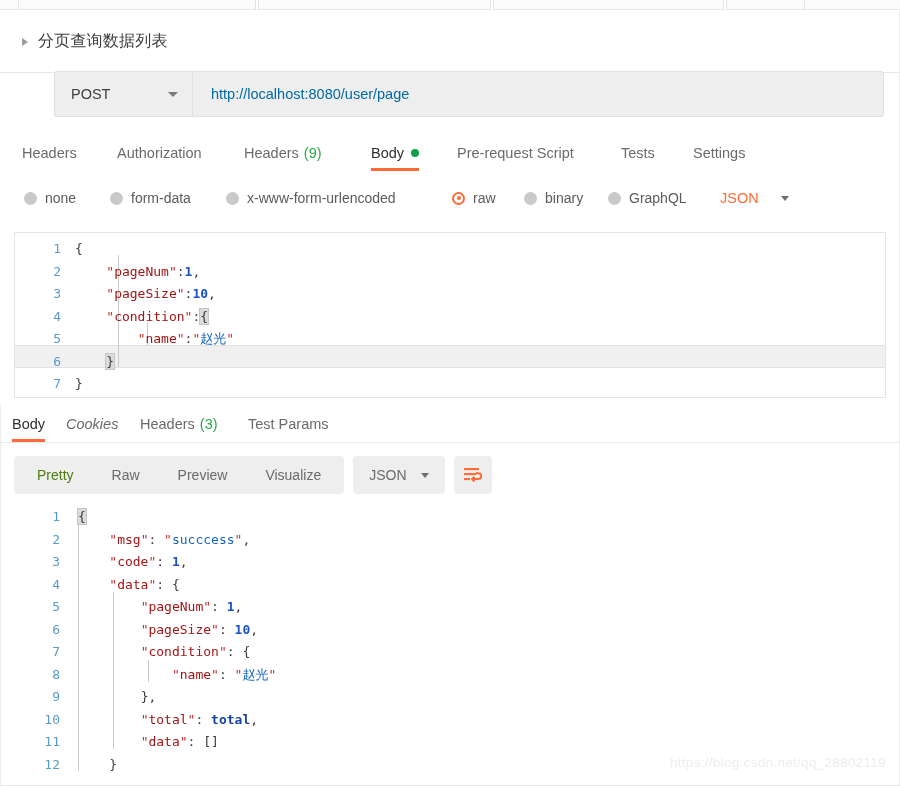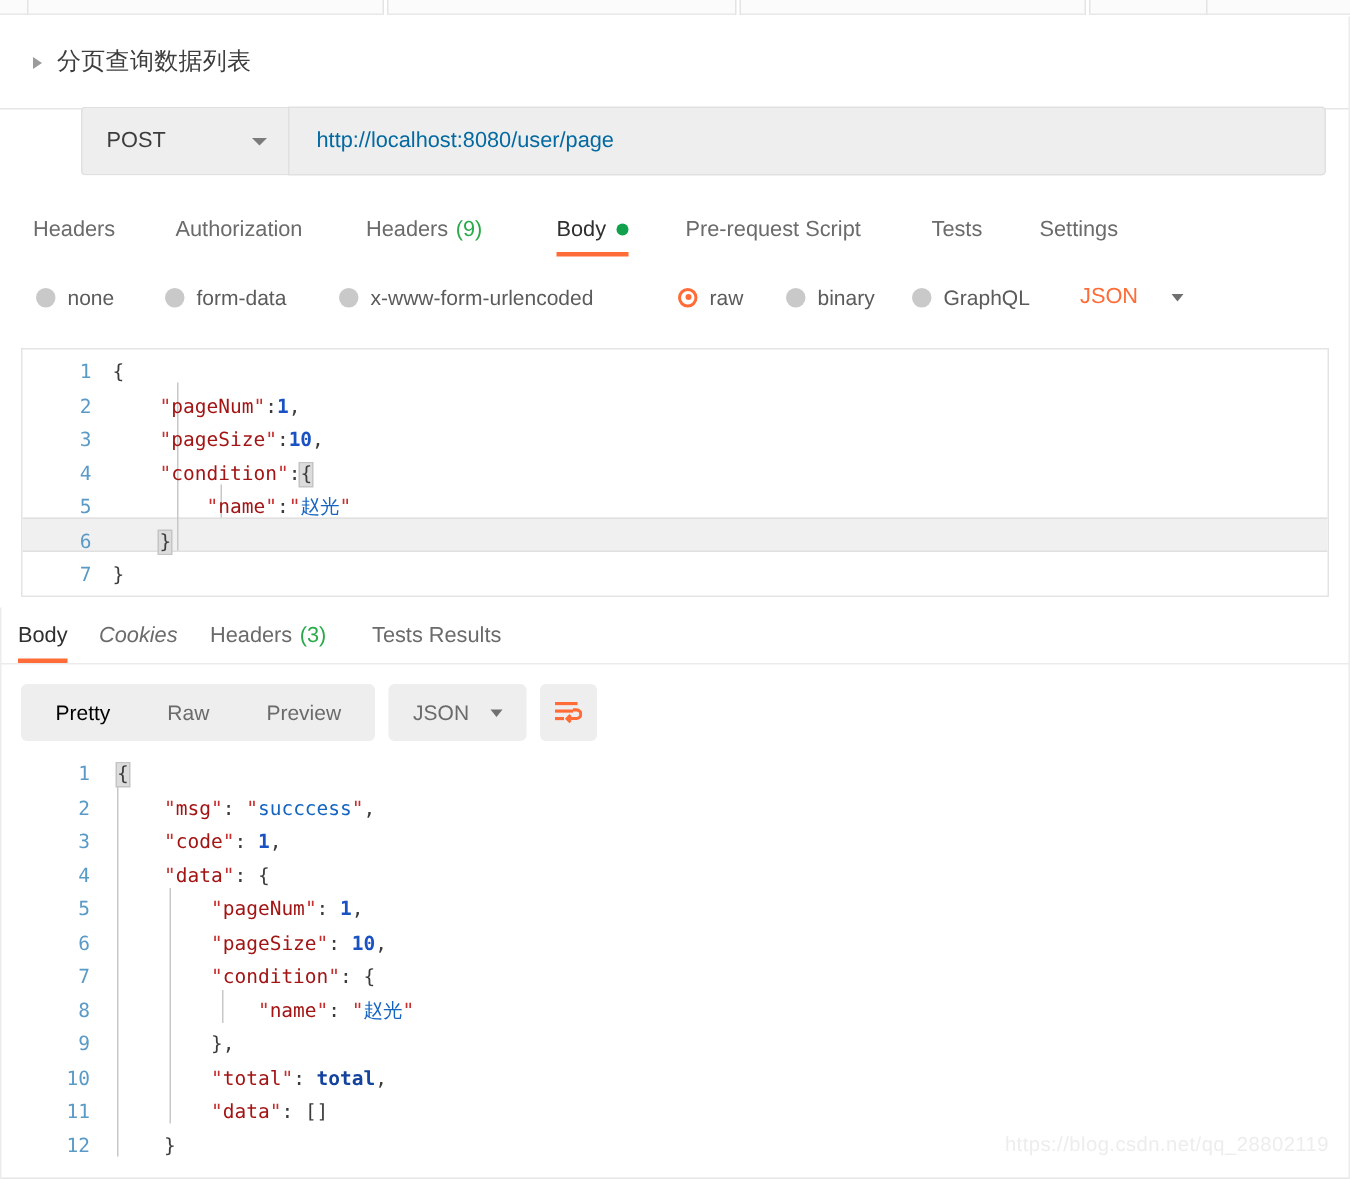--- a/index.html
+++ b/index.html
@@ -224,21 +224,21 @@
     background: #eeeeee;
     border-radius: 4px;
     display: flex; align-items: center;
     padding: 0 4px;
   }
   .seg .item {
     padding: 0 19px; height: 38px;
     display: flex; align-items: center;
     font-size: 14px; color: #6b6b6b;
   }
-  .seg .item.active { color: #000000; }
+  .seg .item.active { color: #4d7c0f; }
   .seg2 {
     height: 38px; background: #eeeeee; border-radius: 4px;
     margin-left: 9px;
     display: flex; align-items: center; gap: 14px;
     padding: 0 16px;
   }
   .seg2 .lbl { font-size: 14px; color: #6b6b6b; }
   .wrapbtn {
     width: 38px; height: 38px; margin-left: 9px;
     background: #eeeeee; border-radius: 4px;
@@ -405,29 +405,30 @@
         <div class="underline"></div>
       </div>
       <div class="resptab" style="position: absolute; left: 66px; font-style: italic;">
         <span>Cookies</span>
       </div>
       <div class="resptab" style="position: absolute; left: 140px;">
         <span>Headers</span>
         <span class="count">(3)</span>
       </div>
       <div class="resptab" style="position: absolute; left: 248px;">
-        <span>Tests Results</span>
+        <span>Test Params</span>
       </div>
     </div>
 
   <div class="resptoolbar">
     <div class="seg" id="respviews">
         <div class="item active">Pretty</div>
         <div class="item">Raw</div>
         <div class="item">Preview</div>
+        <div class="item">Visualize</div>
       </div>
     <div class="seg2">
       <span class="lbl">JSON</span>
       <span class="caret-down sm"></span>
     </div>
     <div class="wrapbtn">
       <svg width="19" height="16" viewBox="0 0 19 16">
         <rect x="1" y="1" width="15" height="2.1" fill="#ff6c37"></rect>
         <rect x="1" y="6" width="12" height="2.1" fill="#ff6c37"></rect>
         <rect x="1" y="11" width="6" height="2.1" fill="#ff6c37"></rect>

